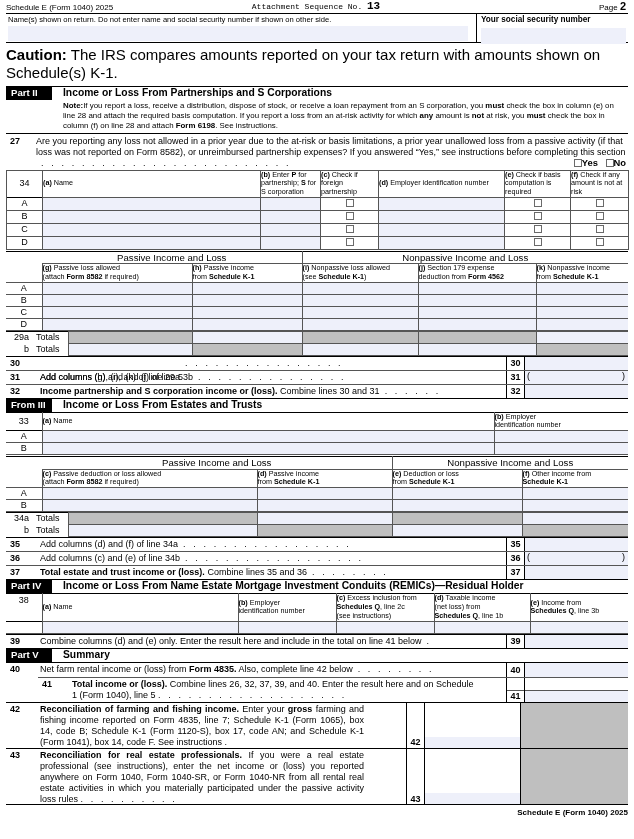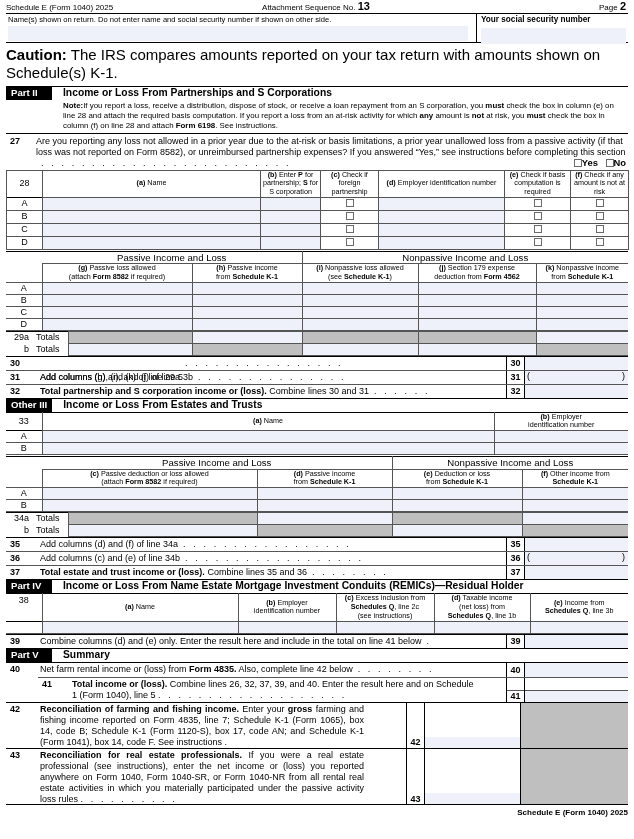--- a/index.html
+++ b/index.html
@@ -14,21 +14,21 @@
   .page { position:relative; width:634px; height:839px; padding:0 6px; }
 
   
   .row { display:flex; }
   .b { font-weight:bold; }
   .gray { background:#bfbfbf; }
 
   
   .tophdr { display:flex; align-items:flex-end; height:13px; font-size:8px; }
   .tophdr .left { flex:1; }
-  .tophdr .mid { flex:1; text-align:center; }
+  .tophdr .mid { flex:1; text-align:center;font-family:Liberation Mono, monospace; }
   .tophdr .right { flex:1; text-align:right; padding-right:2px; }
   .bignum { font-size:11px; font-weight:bold; }
   .rule-thick { border-top:1.6px solid #000; }
   .rule-thin { border-top:1px solid #000; }
 
   .namebox { display:flex; height:28px; }
   .namebox .nm { flex:1; border-right:1.2px solid #000; padding:1px 8px 0 2px; }
   .namebox .ssn { width:151px; padding:1px 2px 0 4px; font-weight:bold; }
   .namebox .nm .lbl { font-size:7.6px; }
   .namebox .nm .blank { height:15px; background:#eef0fa; margin-top:2px; }
@@ -47,21 +47,21 @@
   
   .noteblk { padding:1px 0 2px 57px; font-size:7.9px; line-height:1.28; }
 
   
   .lineno { width:22px; flex:0 0 22px; font-weight:bold; font-size:9px; padding-left:4px; }
   .linebody { flex:1; font-size:9px;margin-left:8px; }
 
   
   table.grid { border-collapse:collapse; width:100%; table-layout:fixed; }
   table.grid td, table.grid th { border:0.7px solid #555; padding:0; font-weight:normal; }
-  .hdrcell { font-size:7.2px; text-align:center; line-height:1.2; padding:1px 1px; vertical-align:middle; }
+  .hdrcell { font-size:7.2px; text-align:left; line-height:1.2; padding:1px 1px; vertical-align:middle; }
   .rowlbl { font-weight:bold; font-size:9px; text-align:center; vertical-align:middle; }
   .cellfill { background:#eef0fa; }
   .cellgray { background:#bfbfbf; }
   .chk { width:8px; height:8px; border:1px solid #6a6a6a; background:#fff; display:inline-block; margin:1px auto 0 auto; }
   .chkwrap { text-align:center; }
 
   .bandhdr { font-weight:bold; font-size:9.6px; text-align:center; padding:1px 0; }
 
   
   .dots { letter-spacing:2.6px; font-size:9px; }
@@ -135,21 +135,21 @@
       <col style="width:36px">
         <col style="width:218px">
         <col style="width:60px">
       <col style="width:58px">
         <col style="width:126px">
         <col style="width:66px">
         <col style="width:58px">
     </colgroup>
     <tbody>
         <tr>
-      <td class="rowlbl" style="border-bottom:none;">28</td>
+      <td class="rowlbl" style="border-bottom:none;">34</td>
       <td class="hdrcell"><b>(a)</b> Name</td>
       <td class="hdrcell"><b>(b)</b> Enter <b>P</b> for partnership; <b>S</b> for S corporation</td>
       <td class="hdrcell"><b>(c)</b> Check if foreign partnership</td>
       <td class="hdrcell"><b>(d)</b> Employer identification number</td>
       <td class="hdrcell"><b>(e)</b> Check if basis computation is required</td>
       <td class="hdrcell"><b>(f)</b> Check if any amount is not at risk</td>
     </tr>
     <tr>
       <td class="rowlbl" style="height:12px; border-top:1.3px solid #000;">A</td>
       <td class="cellfill" style="border-top:1.3px solid #000;"></td>
@@ -296,29 +296,29 @@
     </div>
     <div class="amtno" style="line-height:13px;">31</div>
     <div class="amtfld" style="position:relative;">
       <span style="position:absolute;left:2px;top:0;font-size:9px;">(</span>
       <span style="position:absolute;right:3px;top:0;font-size:9px;">)</span>
     </div>
   </div>
   <div class="amtline" style="border-top:0.7px solid #555; border-bottom:1.3px solid #000;">
     <div style="flex:1; display:flex; font-size:9px; height:13px; align-items:center;">
       <span class="lineno">32</span>
-      <span style="padding-left:12px;"><b>Total partnership and S corporation income or (loss).</b> Combine lines 30 and 31</span>
+      <span style="padding-left:12px;"><b>Income partnership and S corporation income or (loss).</b> Combine lines 30 and 31</span>
       <span class="dots" style="padding-left:5px;">. . . . . .</span>
     </div>
     <div class="amtno" style="line-height:13px;">32</div>
     <div class="amtfld"></div>
   </div>
 
   <div class="partbar">
-    <div class="parttag">Other III</div>
+    <div class="parttag">From III</div>
     <div class="parttitle">Income or Loss From Estates and Trusts</div>
   </div>
 
   <table class="grid" style="border-top:1.3px solid #000;">
     <colgroup>
         <col style="width:36px">
         <col style="width:452px">
         <col style="width:134px">
       </colgroup>
     <tbody>

